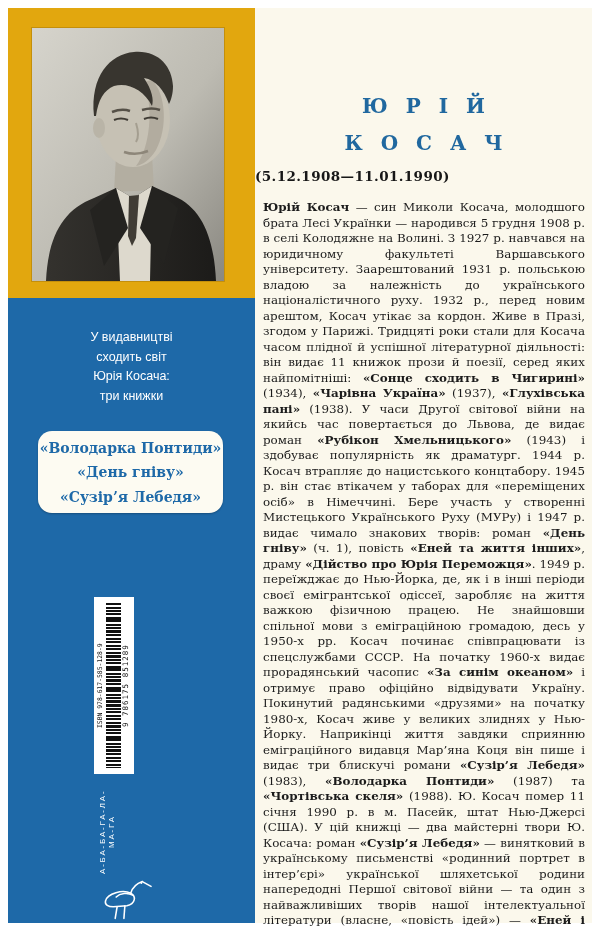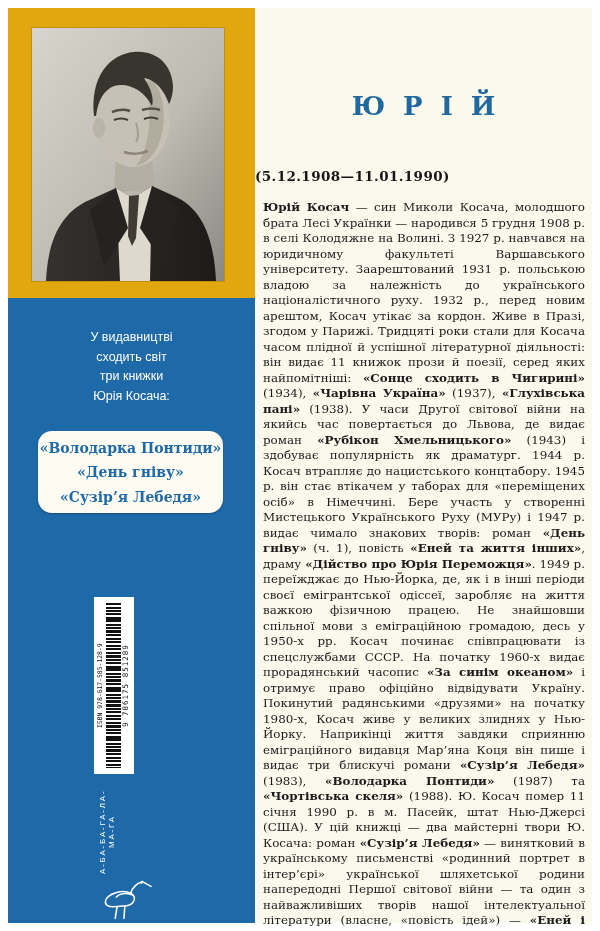--- a/index.html
+++ b/index.html
@@ -37,21 +37,21 @@
 
   .vert-name{position:absolute;left:90px;bottom:48px;width:14px;height:86px;color:#ffffff;
              font-family:"Liberation Sans",sans-serif;font-size:8px;letter-spacing:1.8px;
              writing-mode:vertical-rl;transform:rotate(180deg);text-align:center}
   .stork{position:absolute;left:82px;bottom:2px;width:62px;height:44px}
   .stork svg{display:block;width:100%;height:100%}
 
   
   .col-right{position:absolute;left:255px;top:8px;width:337px;height:915px;background:var(--cream,#fbf8ec)}
   .title{position:absolute;top:80px;left:0;right:0;text-align:center;color:var(--titleblue,#20689f);
-         font-weight:bold;font-size:26px;line-height:37px;letter-spacing:18px;text-indent:18px}
+         font-weight:bold;font-size:20px;line-height:37px;letter-spacing:18px;text-indent:18px}
   .dates{position:absolute;top:160px;left:0;right:0;text-align:left;color:#171717;font-weight:bold;
          font-size:13.5px;letter-spacing:.4px}
   .bio{position:absolute;left:8px;right:7px;top:192px;text-align:justify;font-size:11.9px;
        line-height:15.5px;color:var(--ink,#1b1b1b);hyphens:auto}
   .bio b{font-weight:bold}
 </style>
 </head>
 <body>
 
 <div class="page">
@@ -92,22 +92,22 @@
           <path d="M97,168 L107,167 L104,210 L100,218 L96,208 Z" fill="#403c35"></path>
         </svg>
       </div>
     </div>
 
     <div class="blue-block">
 
       <div class="pub-intro">
         <span class="ln">У видавництві</span>
         <span class="ln">сходить світ</span>
+        <span class="ln">Юрія Косача:</span>
         <span class="ln">три книжки</span>
-        <span class="ln">Юрія Косача:</span>
       </div>
 
       <div class="books-box">
         <div class="book-title">«Володарка Понтиди»</div>
         <div class="book-title">«День гніву»</div>
         <div class="book-title">«Сузір’я Лебедя»</div>
       </div>
 
       <div class="barcode">
         <span class="isbn-label vtext">ISBN 978-617-585-128-9</span>
@@ -130,18 +130,19 @@
           <circle cx="53" cy="5.5" r="1" fill="#ffffff"></circle>
         </svg>
       </div>
 
     </div>
   </div>
 
   <div class="col-right">
     <div class="title">
       <div>ЮРІЙ</div>
+      <div>КОСАЧ</div>
     </div>
     <div class="dates">(5.12.1908—11.01.1990)</div>
     <p class="bio"><b>Юрій Косач</b> — син Миколи Косача, молодшого брата Лесі Українки — народився 5 грудня 1908 р. в селі Колодяжне на Волині. З 1927 р. навчався на юридичному факультеті Варшавського університету. Заарештований 1931 р. польською владою за належність до українського націоналістичного руху. 1932 р., перед новим арештом, Косач утікає за кордон. Живе в Празі, згодом у Парижі. Тридцяті роки стали для Косача часом плідної й успішної літературної діяльності: він видає 11 книжок прози й поезії, серед яких найпомітніші: <b>«Сонце сходить в Чигирині»</b> (1934), <b>«Чарівна Україна»</b> (1937), <b>«Глухівська пані»</b> (1938). У часи Другої світової війни на якийсь час повертається до Львова, де видає роман <b>«Рубікон Хмельницького»</b> (1943) і здобуває популярність як драматург. 1944 р. Косач втрапляє до нацистського концтабору. 1945 р. він стає втікачем у таборах для «переміщених осіб» в Німеччині. Бере участь у створенні Мистецького Українського Руху (МУРу) і 1947 р. видає чимало знакових творів: роман <b>«День гніву»</b> (ч. 1), повість <b>«Еней та життя інших»</b>, драму <b>«Дійство про Юрія Переможця»</b>. 1949 р. переїжджає до Нью-Йорка, де, як і в інші періоди своєї емігрантської одіссеї, заробляє на життя важкою фізичною працею. Не знайшовши спільної мови з еміграційною громадою, десь у 1950-х рр. Косач починає співпрацювати із спецслужбами СССР. На початку 1960-х видає прорадянський часопис <b>«За синім океаном»</b> і отримує право офіційно відвідувати Україну. Покинутий радянськими «друзями» на початку 1980-х, Косач живе у великих злиднях у Нью-Йорку. Наприкінці життя завдяки сприянню еміграційного видавця Мар’яна Коця він пише і видає три блискучі романи <b>«Сузір’я Лебедя»</b> (1983), <b>«Володарка Понтиди»</b> (1987) та <b>«Чортівська скеля»</b> (1988). Ю. Косач помер 11 січня 1990 р. в м. Пасейк, штат Нью-Джерсі (США). У цій книжці — два майстерні твори Ю. Косача: роман <b>«Сузір’я Лебедя»</b> — винятковий в українському письменстві «родинний портрет в інтер’єрі» української шляхетської родини напередодні Першої світової війни — та один з найважливіших творів нашої інтелектуальної літератури (власне, «повість ідей») — <b>«Еней і життя інших»</b> — про українську національно-визвольну боротьбу в апокаліпсисі Другої світової.</p>
   </div>
 
 </div>
 
 </body></html>

